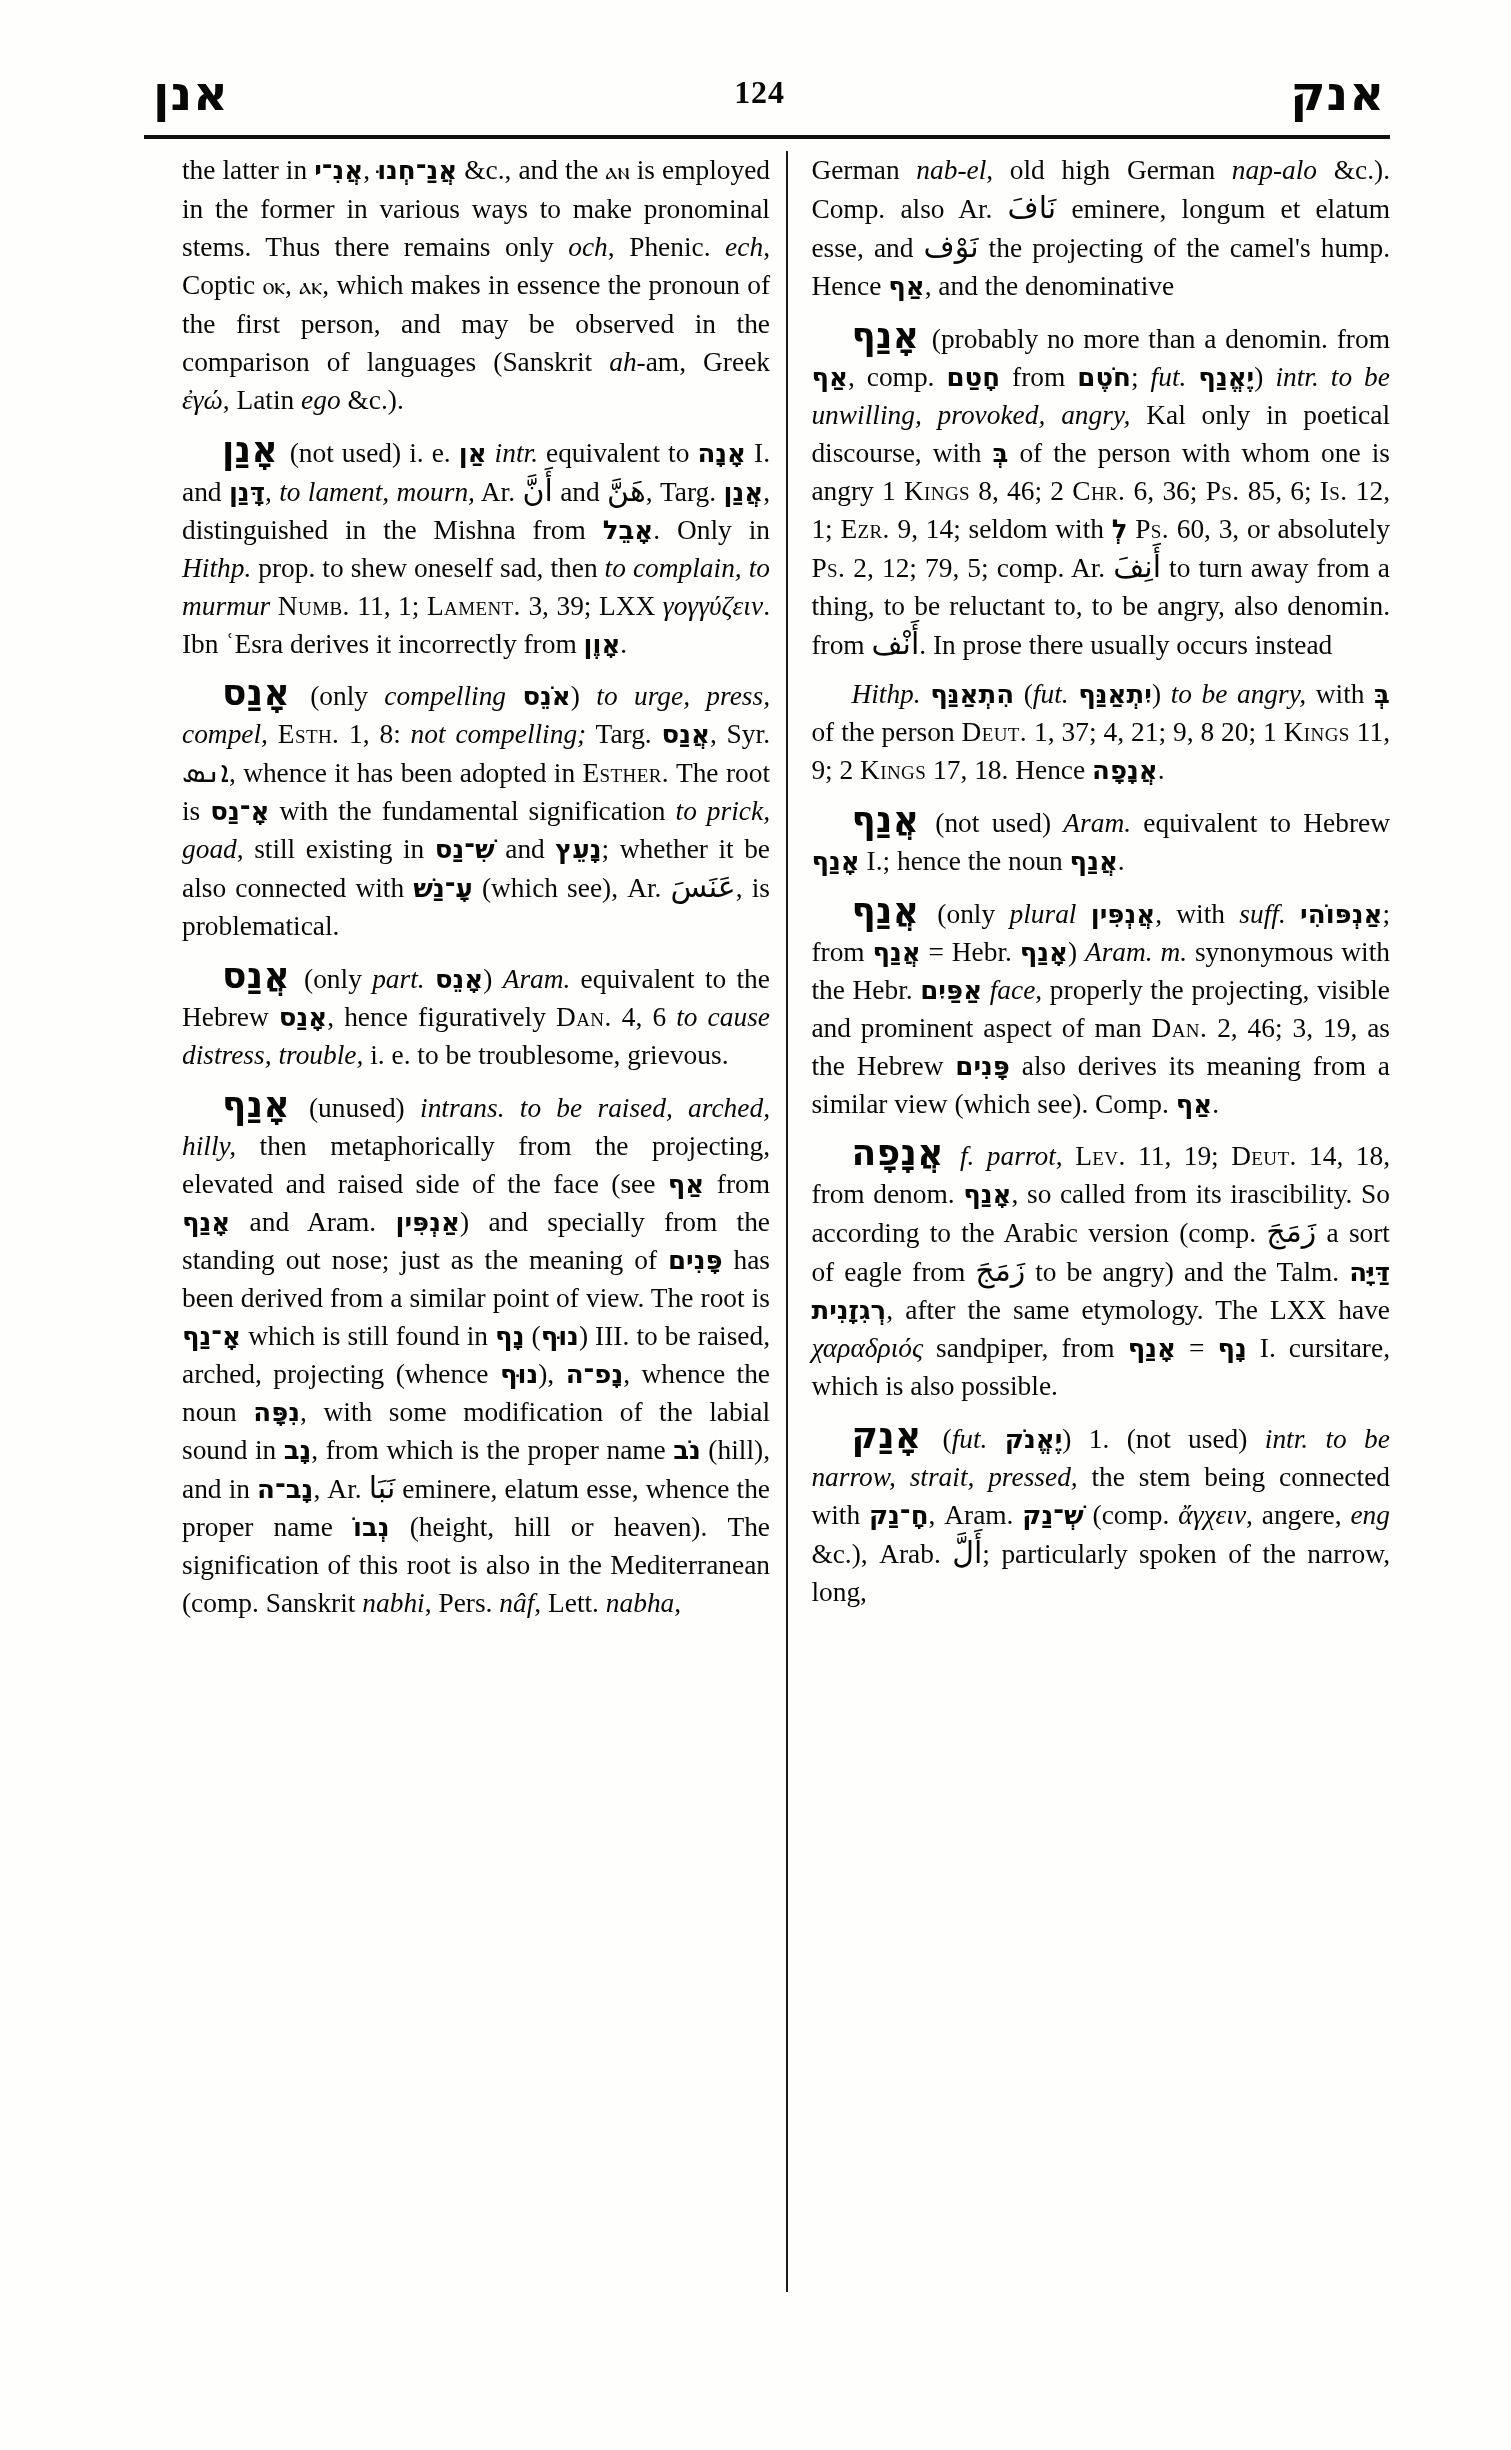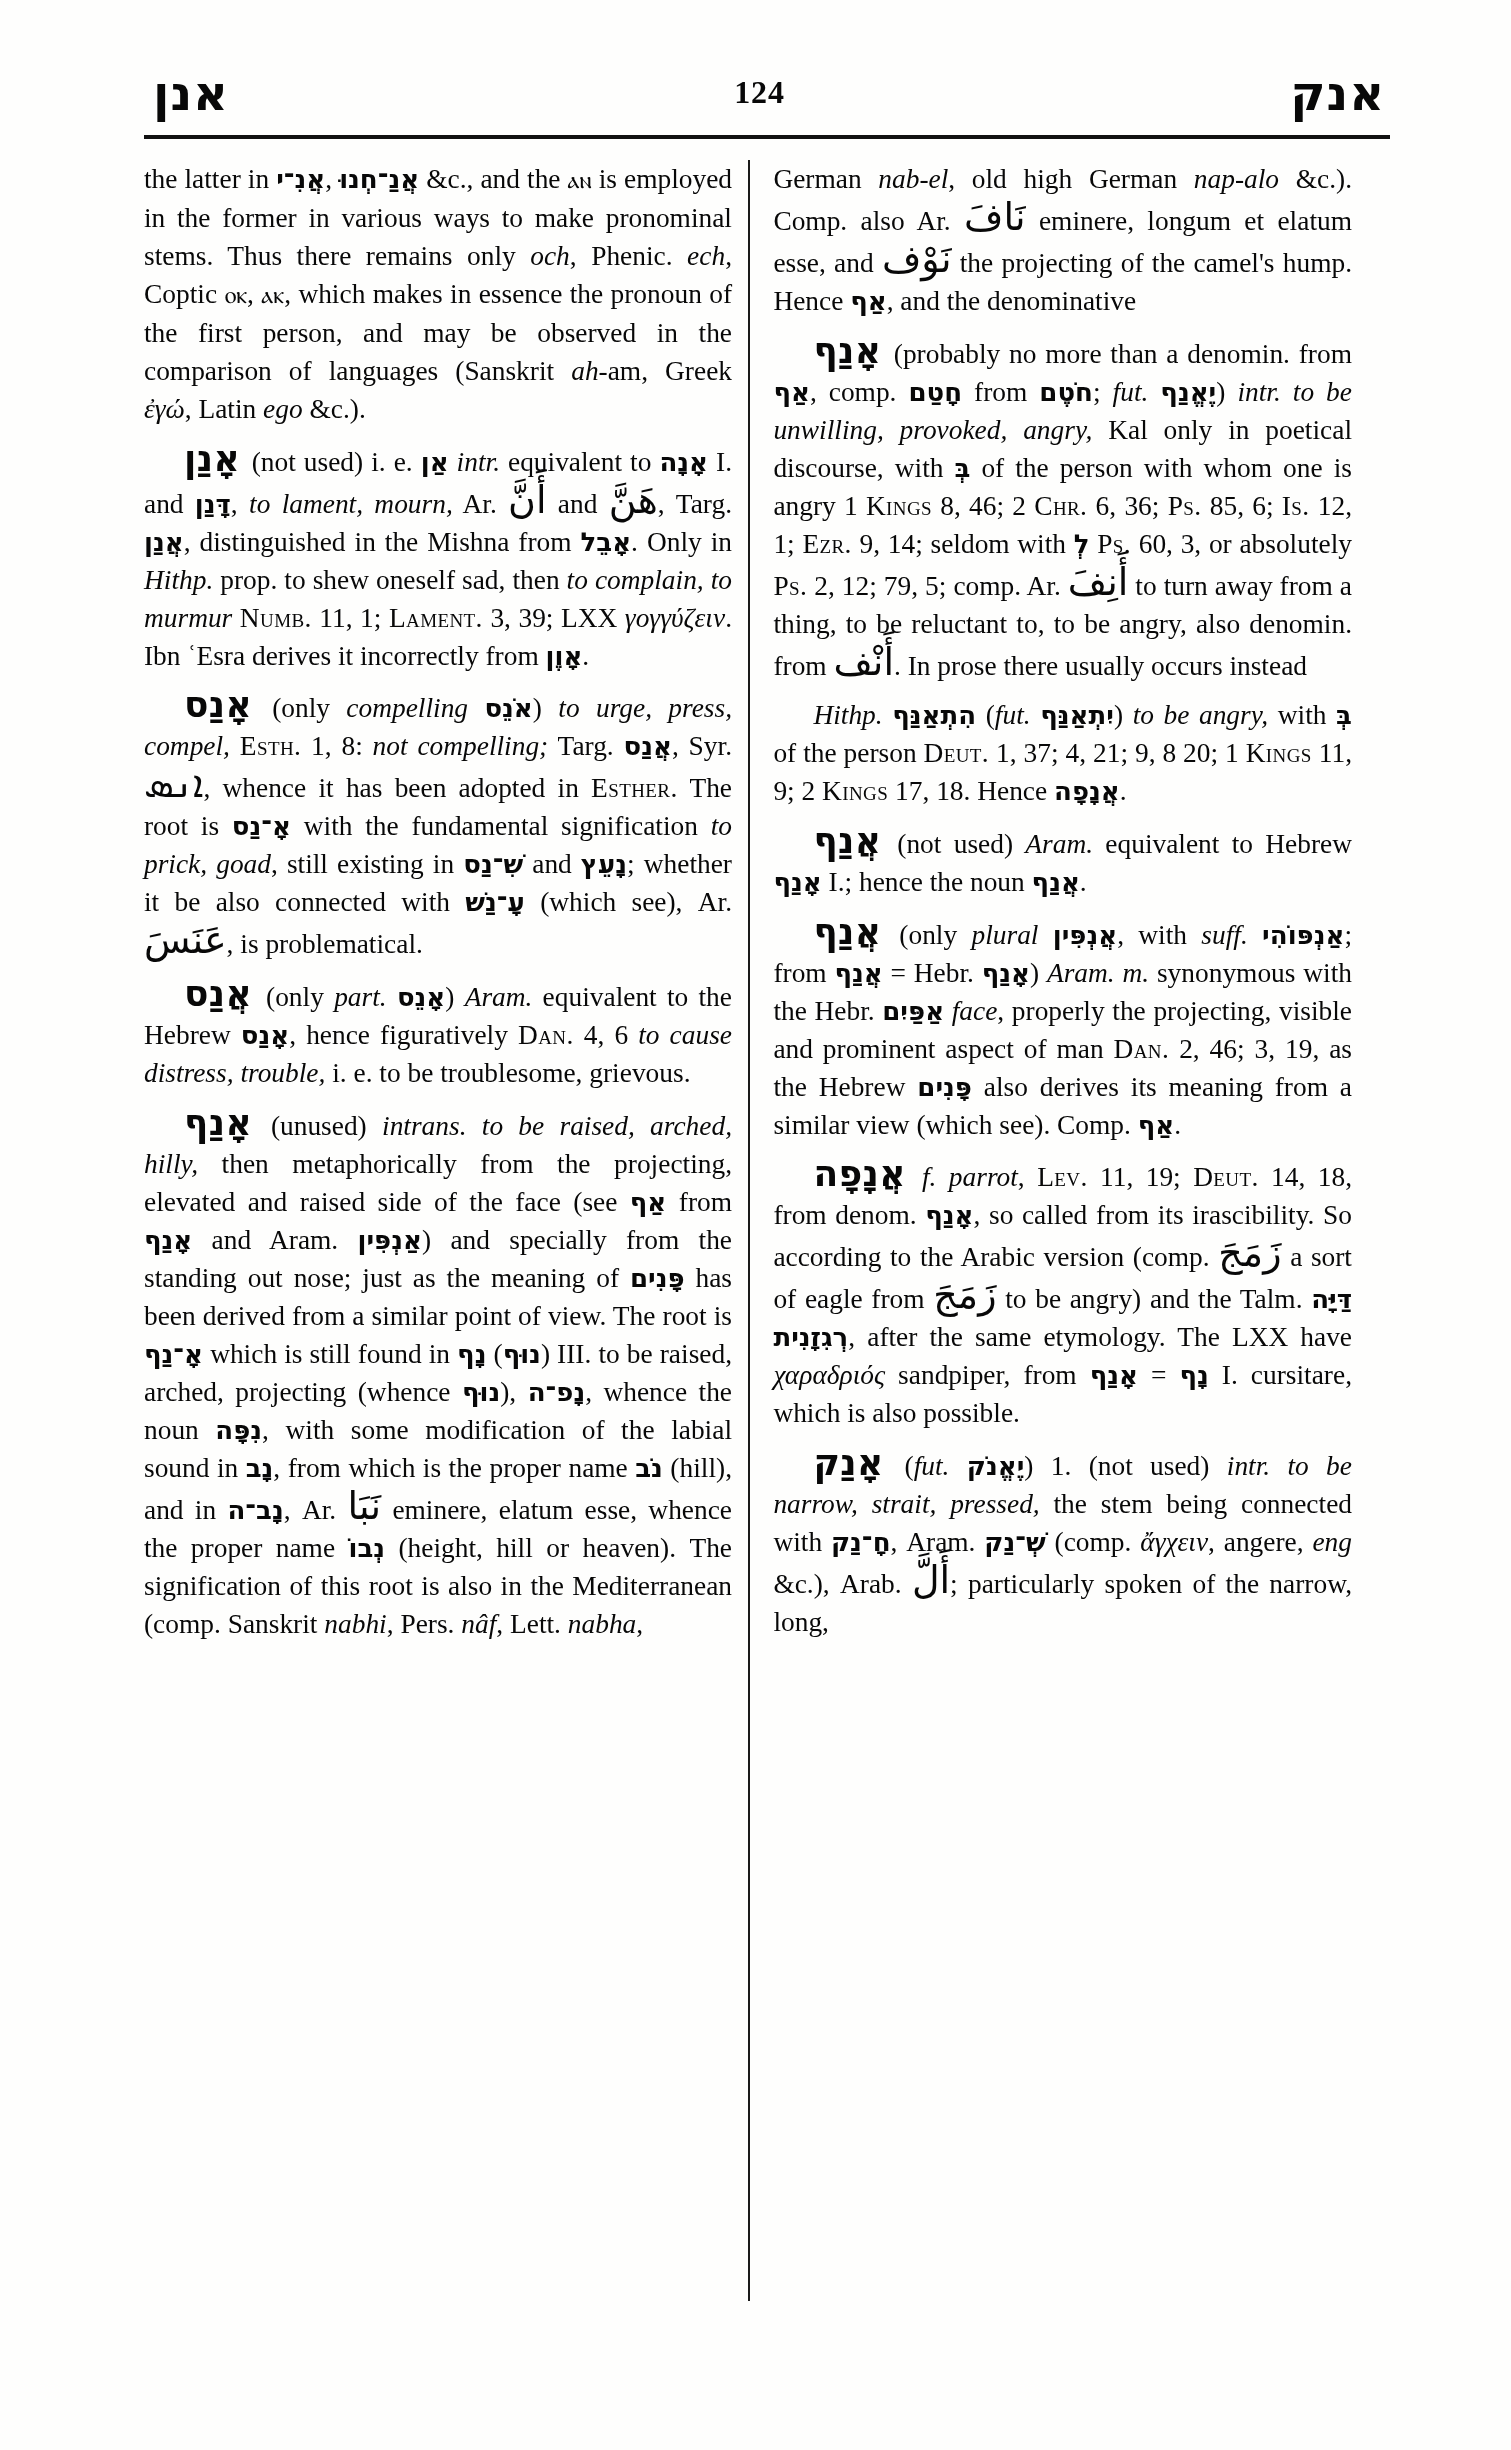--- a/index.html
+++ b/index.html
@@ -58,24 +58,25 @@
     top: 135px;
     width: 1246px;
     height: 3.6px;
     background: #111;
   }
 
   
   .cols {
     position: absolute;
     left: 144px;
-    top: 160px;
+    top: 151px;
     width: 1246px;
     height: 2141px;
     display: flex;
+    justify-content: flex-end;
   }
   .col {
     width: 604px;
     box-sizing: border-box;
   }
   .col-left  { padding-right: 16px; }
   .col-right { padding-left: 23.4px; border-left: 2.7px solid #1a1a1a; }
 
   .para {
     font-size: 27.4px;
@@ -104,21 +105,21 @@
     unicode-bidi: isolate;
     font-size: 36px;
     font-weight: 700;
     letter-spacing: 0.4px;
     padding-right: 3.6px;
   }
   .ar {
     font-family: "DejaVu Sans", sans-serif;
     direction: rtl;
     unicode-bidi: isolate;
-    font-size: 38px;
+    font-size: 30px;
   }
   .gk { font-family: "Liberation Serif", serif; font-style: italic; }
   .cop { font-family: "DejaVu Sans", sans-serif; font-size: 24px; }
 </style>
 </head>
 <body>
 
 <div class="page">
 
   <div class="runhead">

